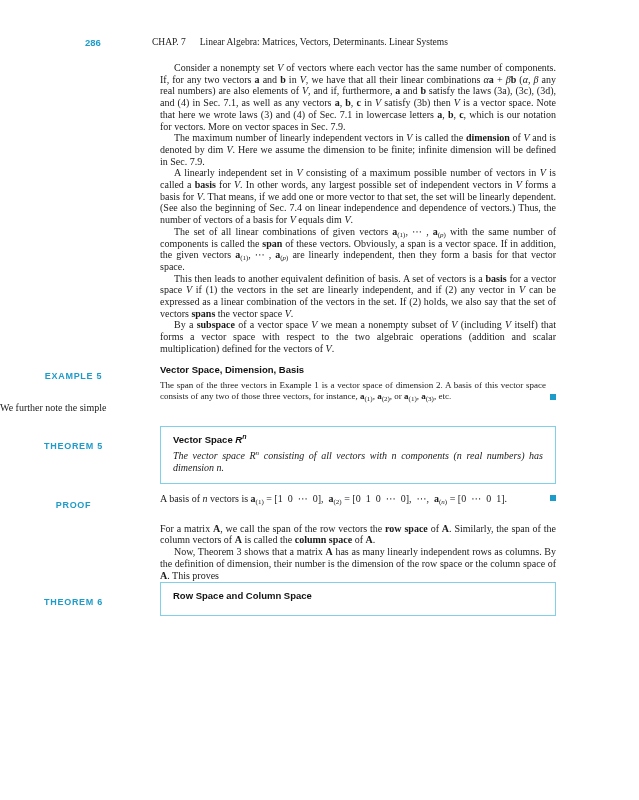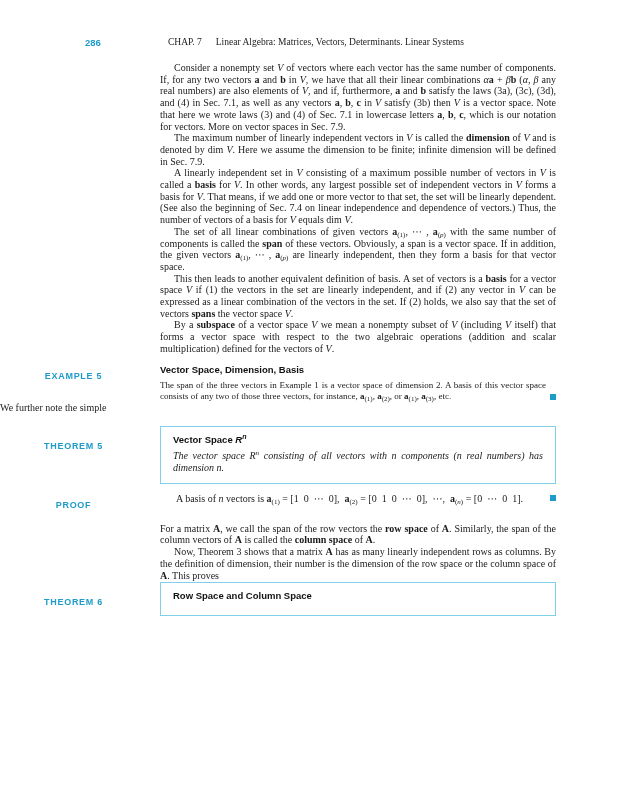--- a/index.html
+++ b/index.html
@@ -16,21 +16,21 @@
   }
 
   
   .running-head { position: absolute; top: 37px; left: 0; width: 639px; height: 14px; }
   .page-num {
     position: absolute; left: 85px; top: 0;
     font-family: "Liberation Sans", sans-serif;
     font-weight: bold; font-size: 9.5px;
     color: var(--accent, #1d9bc9);
   }
-  .chapter { position: absolute; left: 168px; top: 0; font-size: 9.5px; color: #222; white-space: nowrap; }
+  .chapter { position: absolute; left: 152px; top: 0; font-size: 9.5px; color: #222; white-space: nowrap; }
   .chapter .chap-label { margin-right: 14px; }
 
   
   .flow { position: absolute; top: 62px; left: 0; width: 562px; }
 
   .intro, .after { margin-left: 160px; width: 396px; }
   p.bodytext {
     margin: 0;
     font-size: 10px;
     line-height: 11.7px;
@@ -96,21 +96,20 @@
   }
 
   
   .section-proof { margin-top: 9px; }
   .section-proof .margin-col { padding-top: 1px; }
   .proof-body {
     position: relative;
     font-size: 10px; line-height: 11.7px;
     text-align: left;
     padding-right: 10px;
-    margin-left: 16px;
   }
   .proof-body .qed-square { bottom: 3px; }
 
   .after { margin-top: 11px; }
 
   sub { font-size: 7px; vertical-align: -2px; line-height: 0; }
   sup { font-size: 7px; vertical-align: 4px; line-height: 0; }
 </style>
 </head>
 <body>

